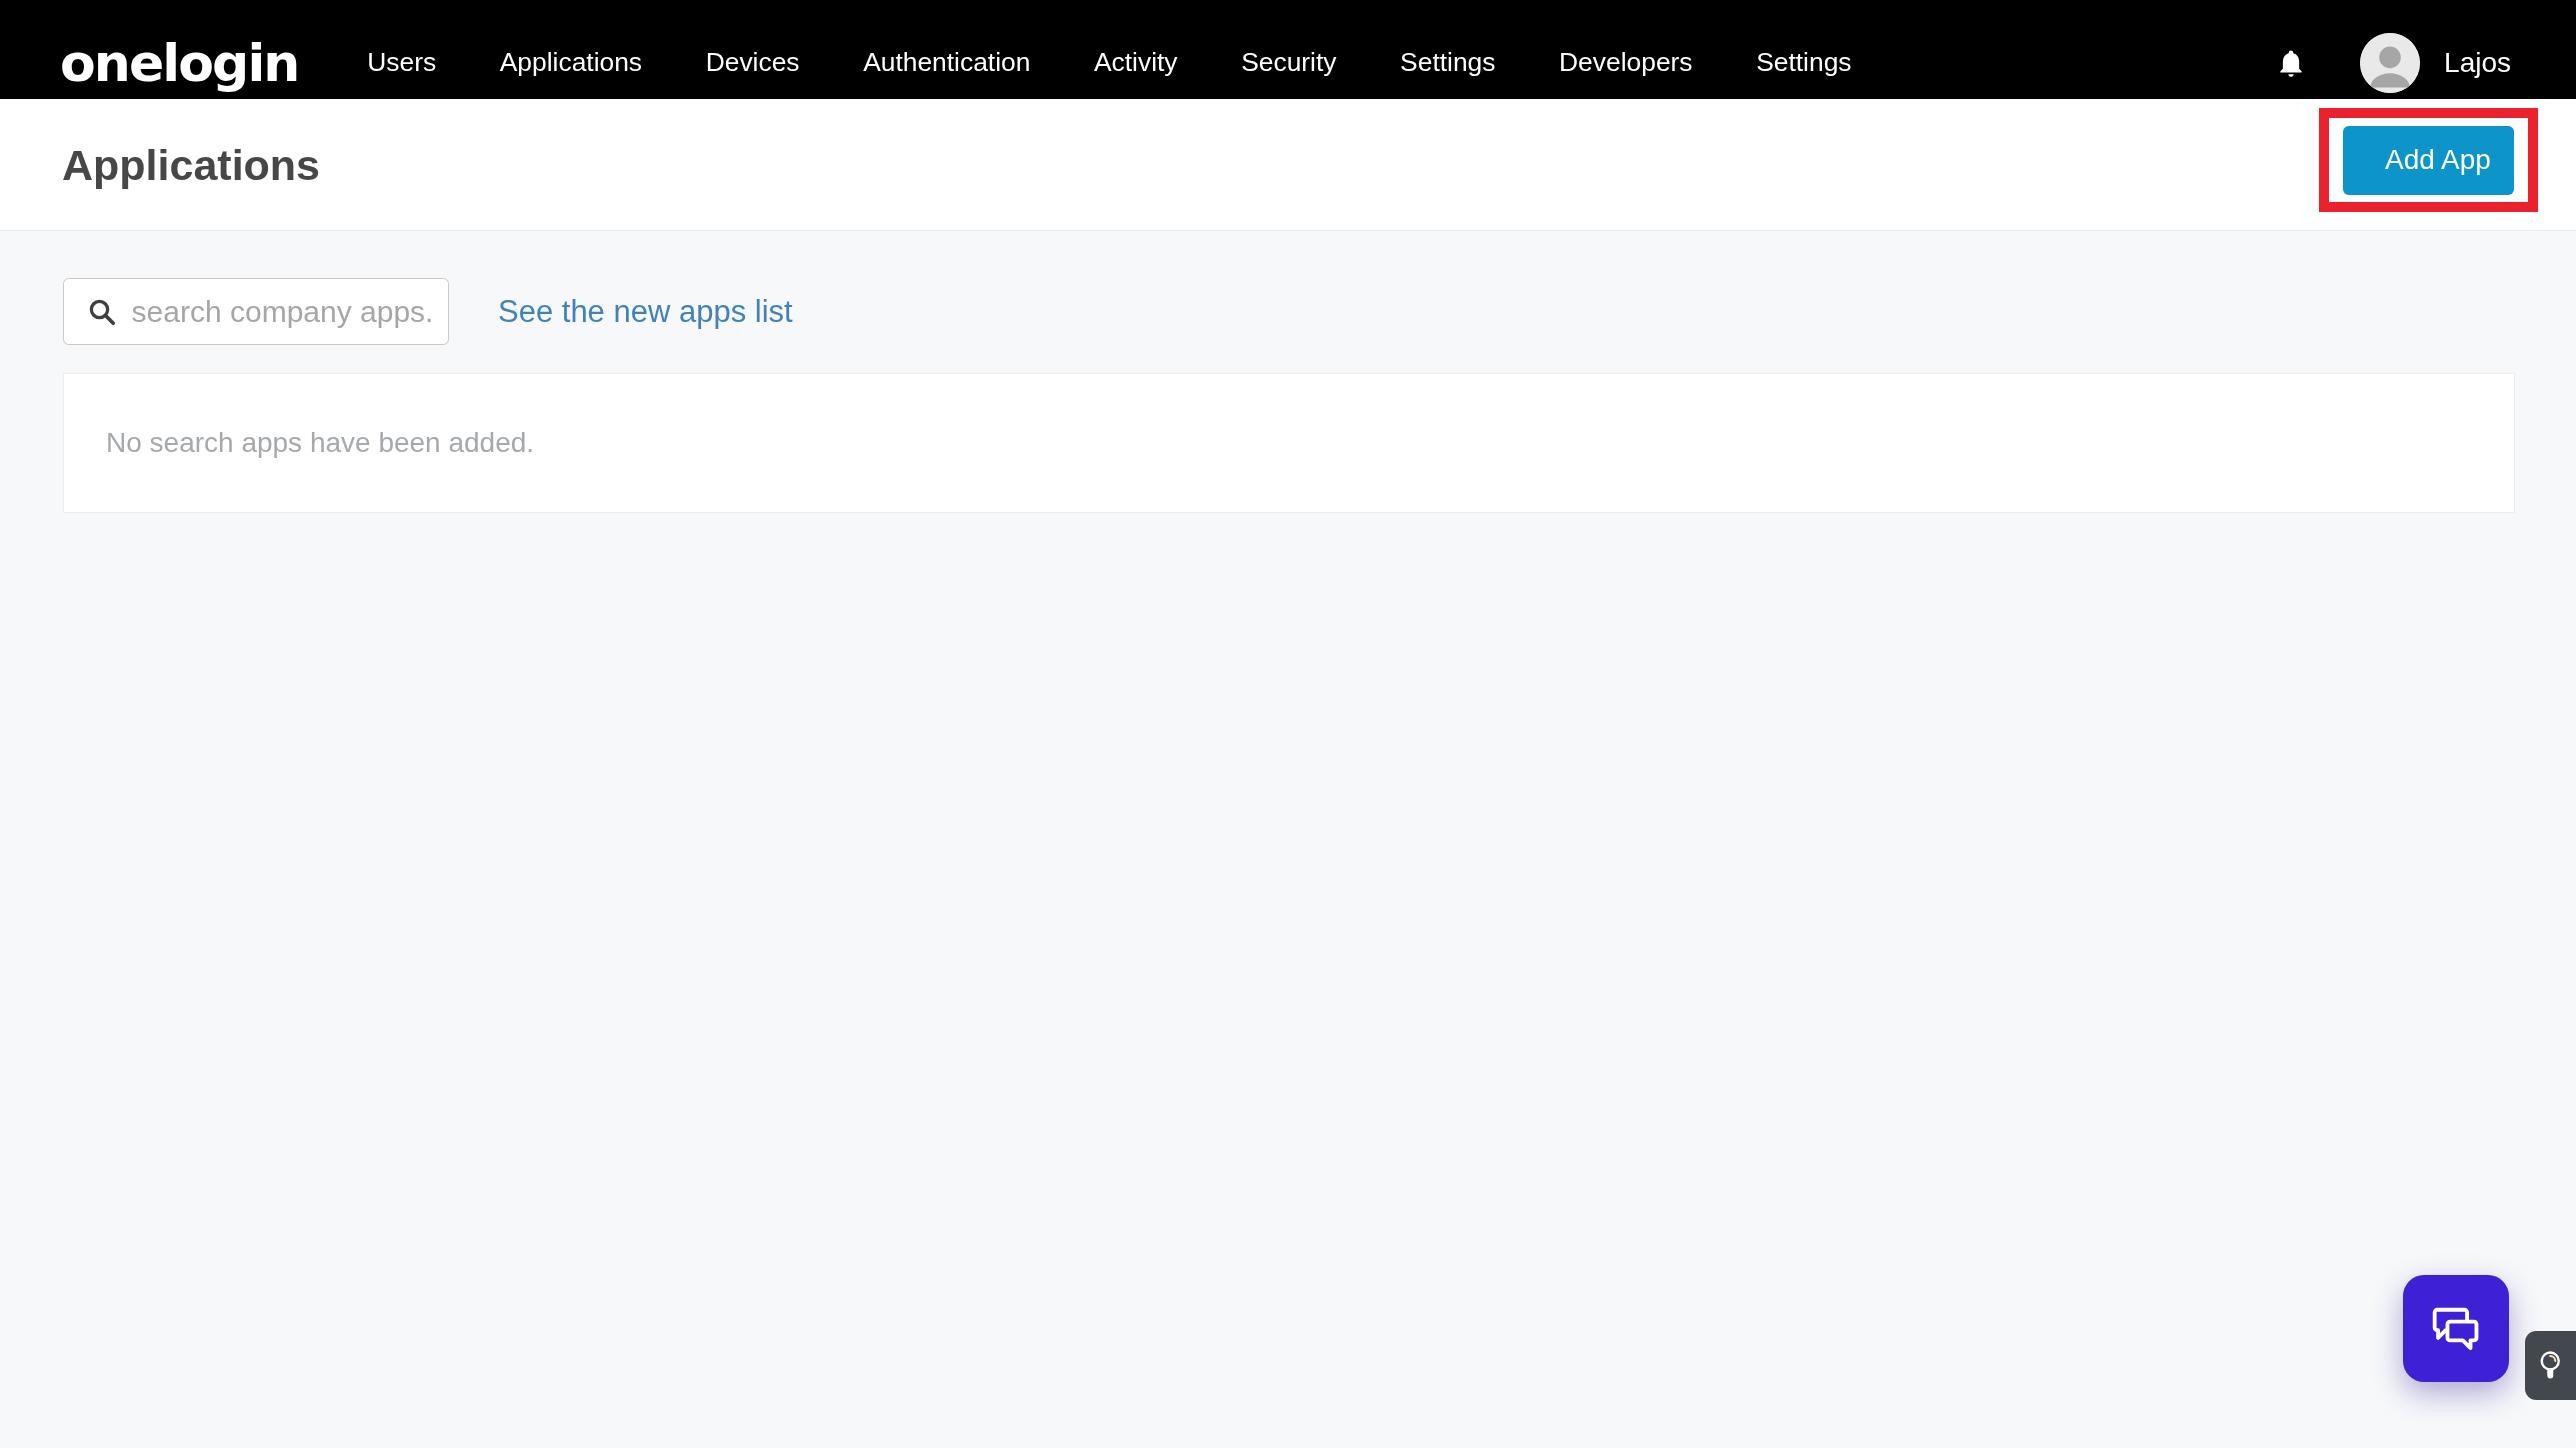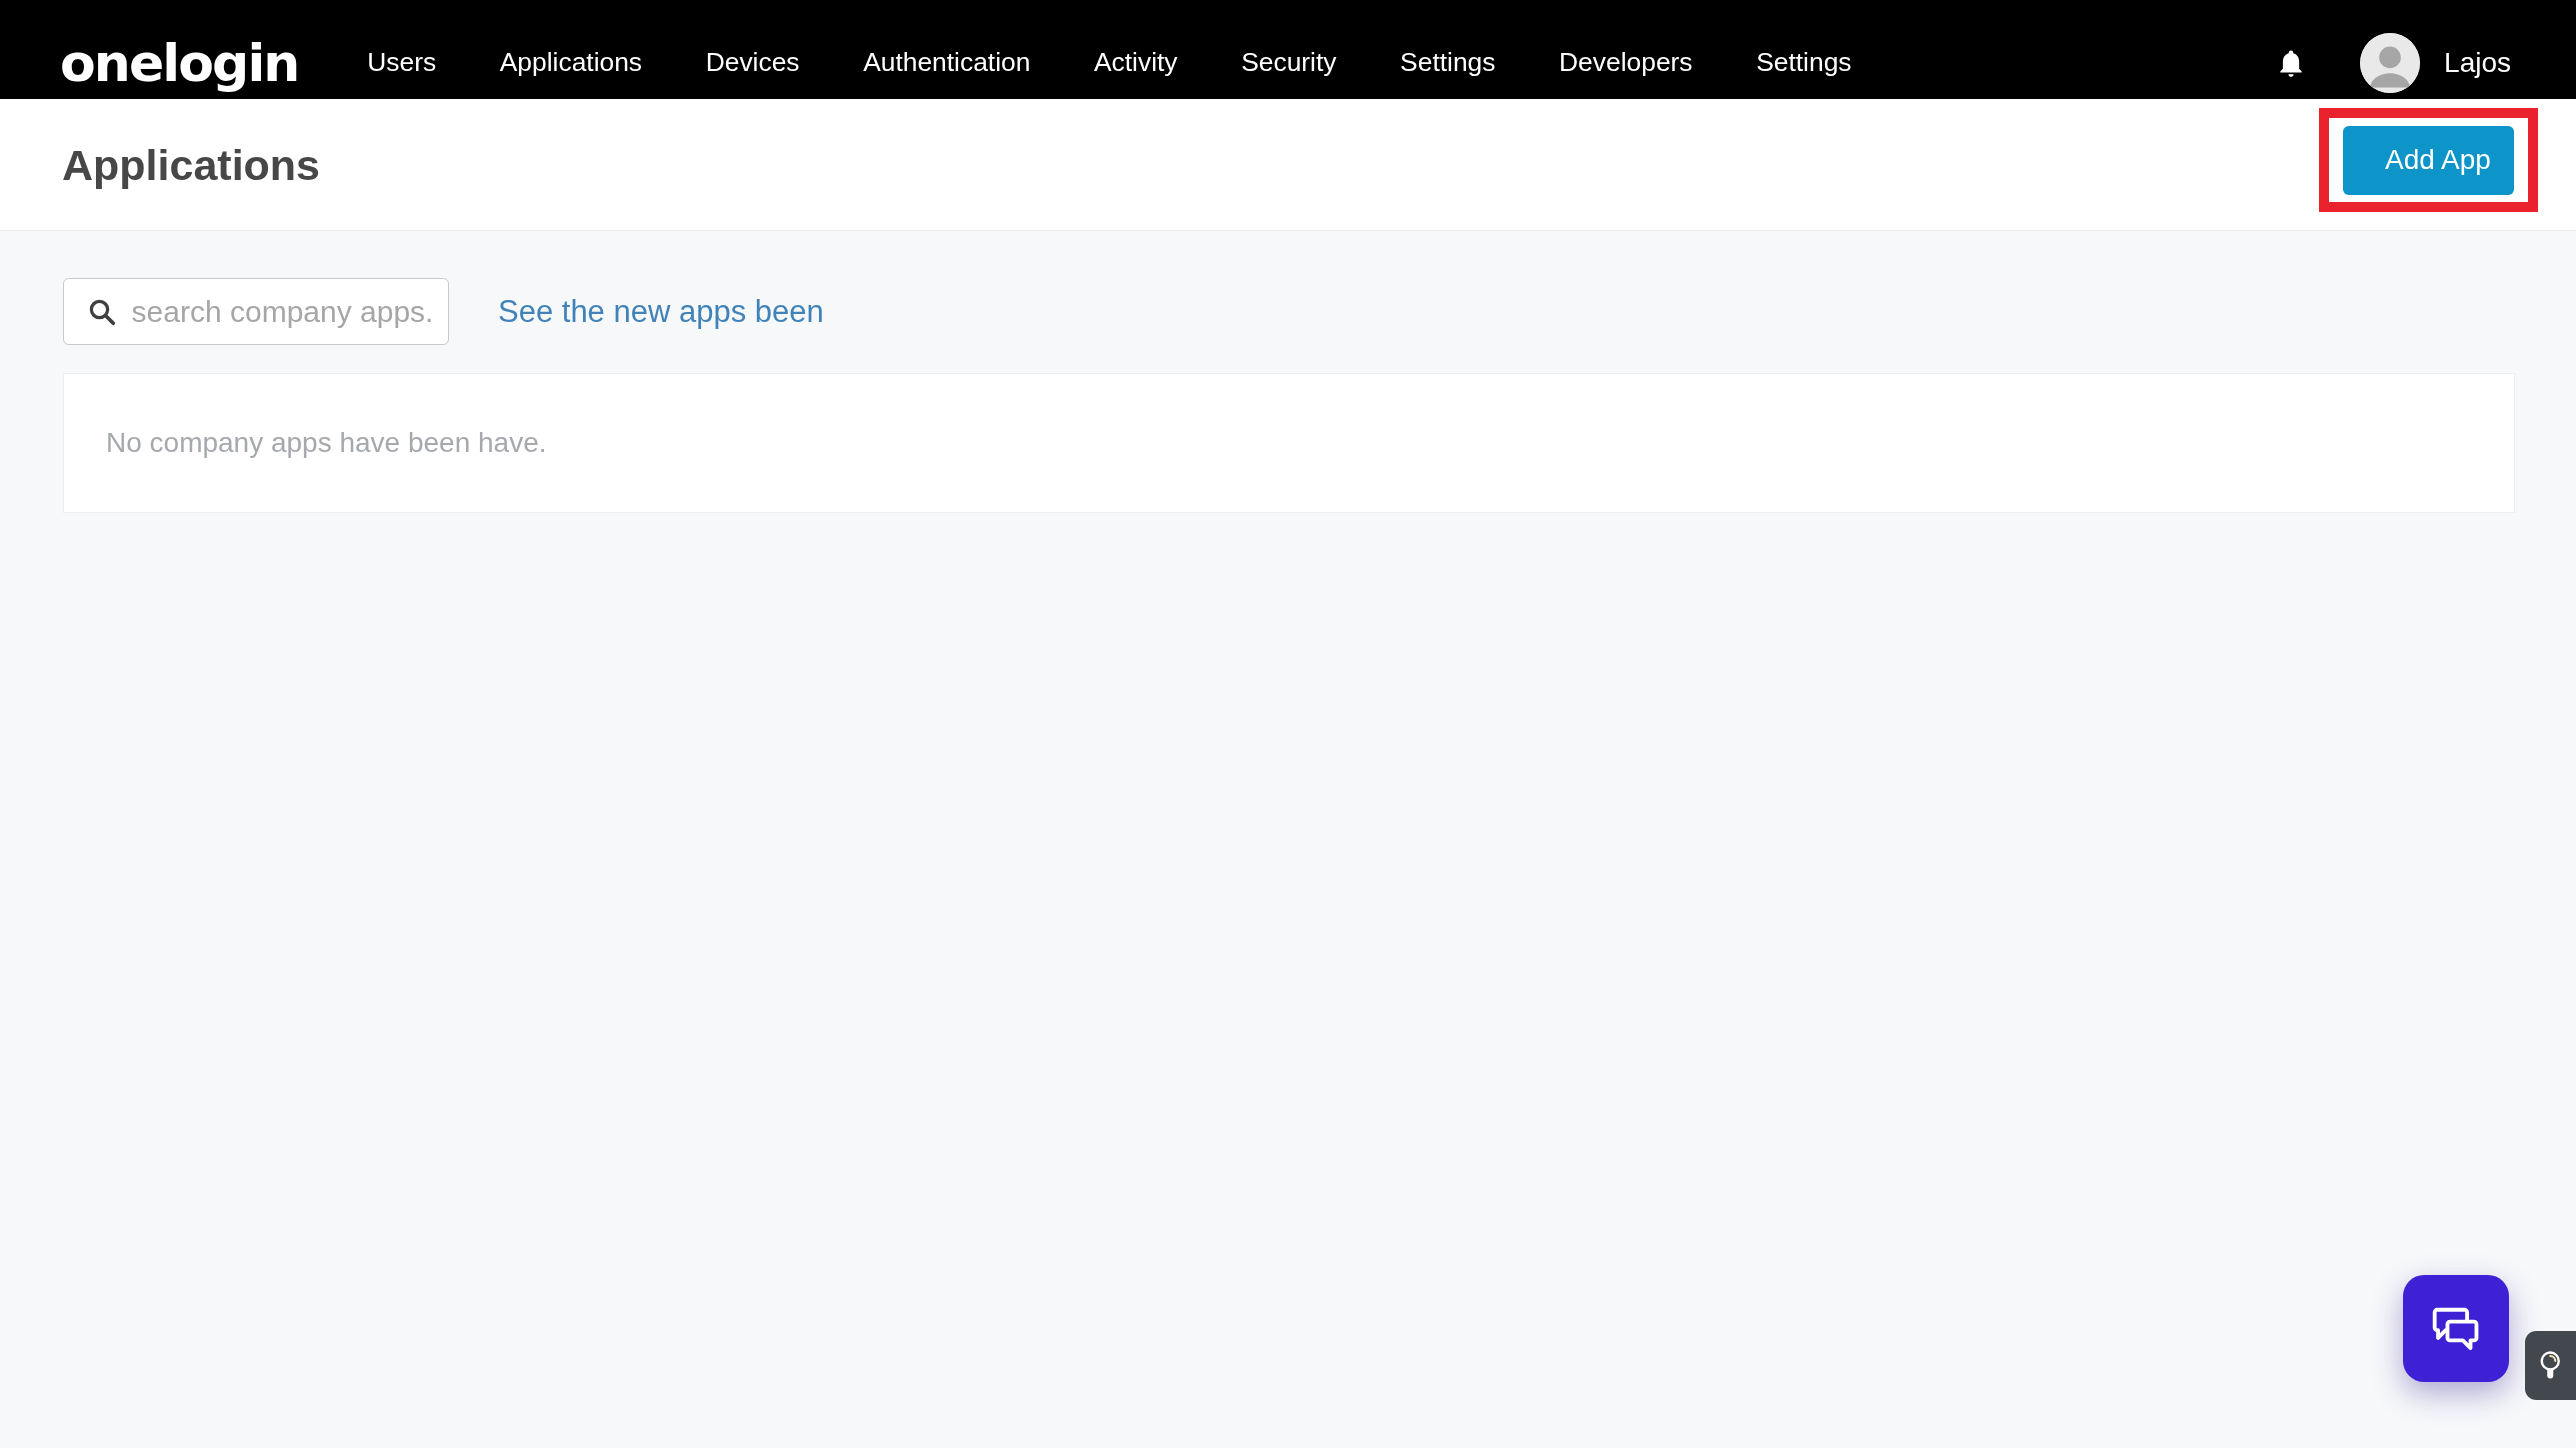--- a/index.html
+++ b/index.html
@@ -115,24 +115,24 @@
     <div class="search-box">
       <span class="search-icon">
         <svg width="30" height="30" viewBox="0 0 24 24" aria-hidden="true">
           <circle cx="10" cy="10" r="6.5" fill="none" stroke="#3f3f3f" stroke-width="2.6"></circle>
           <line x1="15" y1="15" x2="21" y2="21" stroke="#3f3f3f" stroke-width="3" stroke-linecap="round"></line>
         </svg>
       </span>
       <input class="search-input" type="text" placeholder="search company apps..." style="">
     </div>
 
-    <a class="apps-link">See the new apps been</a>
+    <a class="apps-link">See the new apps list</a>
 
     <div class="empty-panel">
-      <div class="empty-message">No company apps have been have.</div>
+      <div class="empty-message">No search apps have been added.</div>
     </div>
   </div>
 
   <button class="chat-btn">
     <span style="display:flex;">
       <svg width="58" height="55" viewBox="0 0 68 64" aria-hidden="true">
         <path d="M12 10 h32 a3 3 0 0 1 3 3 v18 a3 3 0 0 1 -3 3 h-22 l-9 9 v-9 h-1 a3 3 0 0 1 -3 -3 v-18 a3 3 0 0 1 3 -3 z" fill="none" stroke="#ffffff" stroke-width="4.5" stroke-linejoin="round"></path>
         <path d="M27 24 h28 a3 3 0 0 1 3 3 v16 a3 3 0 0 1 -3 3 h-4 v9 l-9 -9 h-15 a3 3 0 0 1 -3 -3 v-16 a3 3 0 0 1 3 -3 z" fill="#3e21d4" stroke="#ffffff" stroke-width="4.5" stroke-linejoin="round"></path>
       </svg>
     </span>

